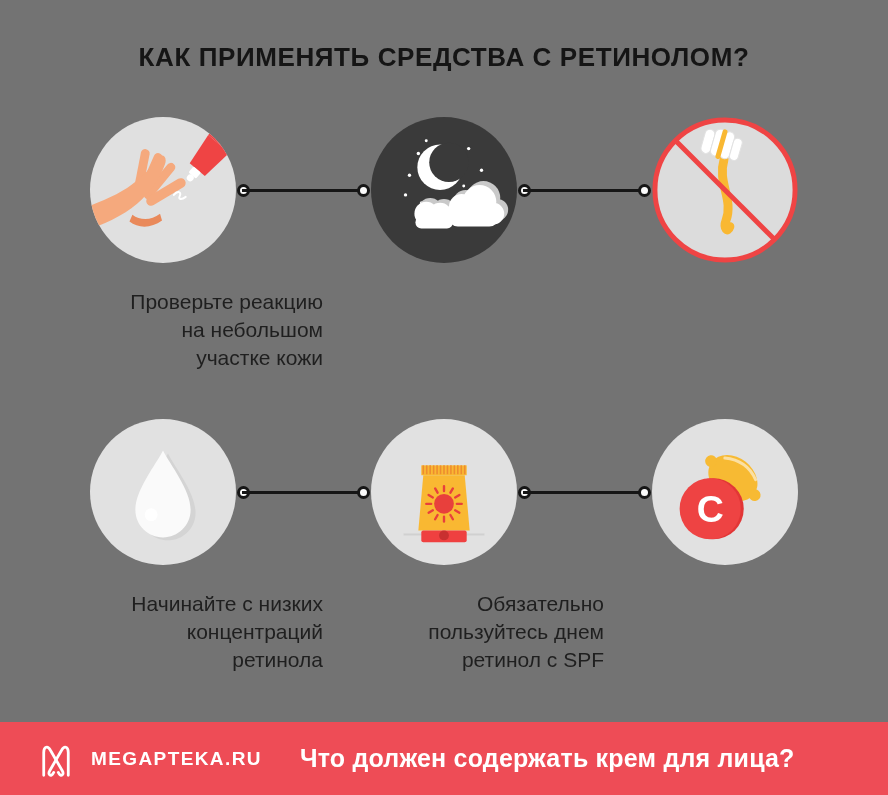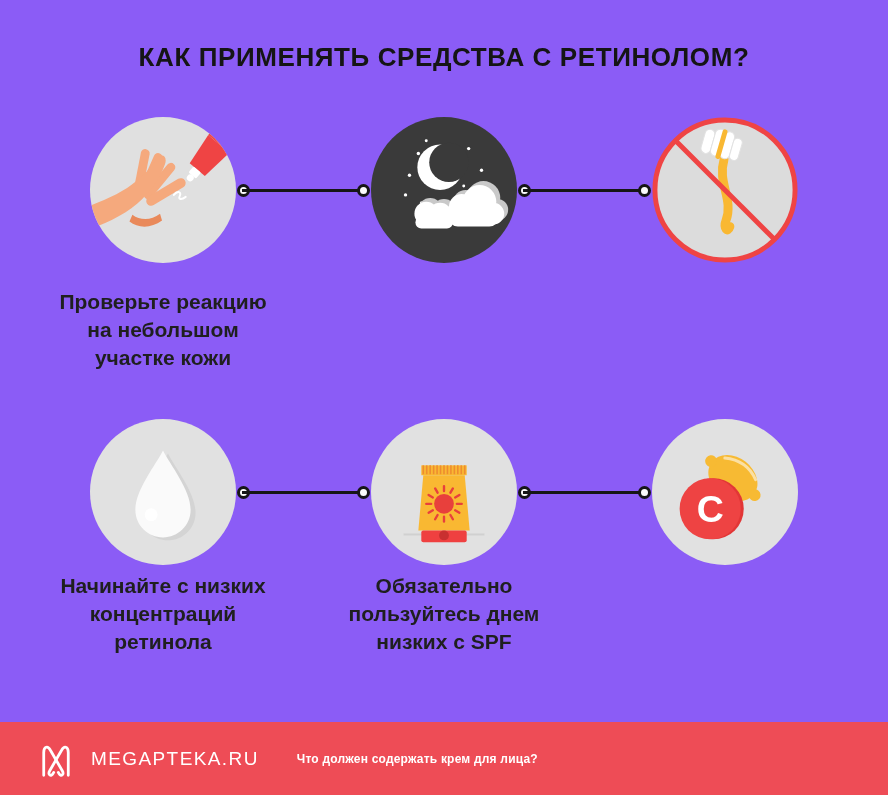--- a/index.html
+++ b/index.html
@@ -1,60 +1,59 @@
 <!DOCTYPE html>
 <html><head>
 <meta charset="utf-8">
 <style>
   * { margin:0; padding:0; box-sizing:border-box; }
   html,body { background:#e9e9e9; }
   body { font-family:"Liberation Sans", sans-serif; }
   .canvas {
     position:relative; width:888px; height:795px;
-    background:#8b5cf6; overflow:hidden; margin:0 auto;
+    background:#737373; overflow:hidden; margin:0 auto;
   }
   .title {
     position:absolute; top:42px; left:0; width:100%;
     text-align:center; font-size:26px; font-weight:bold;
     letter-spacing:0.6px; color:#151515;
   }
   .icon-circle { position:absolute; width:148px; height:148px; }
   .r1 { top:116px; } .r2 { top:418px; }
   .c1 { left:89px; } .c2 { left:370px; } .c3 { left:651px; }
   .caption {
-    position:absolute; width:320px; text-align:center;
+    position:absolute; width:320px; text-align:right;
     font-size:21px; line-height:28px; color:#1f1f1f;
     white-space:pre-line;
-    font-weight:bold;
-  }
-  .t1 { top:288px; } .t2 { top:572px; }
+  }
+  .t1 { top:288px; } .t2 { top:590px; }
   .k1 { left:3px; } .k2 { left:284px; } .k3 { left:565px; }
   .connector { position:absolute; width:133px; height:13px; }
   .connector .line {
     position:absolute; left:5px; right:5px; top:5px;
     height:3px; background:#161616;
   }
   .connector .node {
     position:absolute; top:0; width:13px; height:13px;
     border:3px solid #161616; border-radius:50%; background:#fbfbfb;
   }
   .node.left { left:0; } .node.right { right:0; }
   .cn-r1 { top:184px; } .cn-r2 { top:486px; }
   .cn-a { left:237px; } .cn-b { left:518px; }
   .footer {
     position:absolute; left:0; bottom:0; width:100%; height:73px;
     background:#ee4c56; display:flex; align-items:center;
     padding-left:38px; color:#ffffff;
   }
   .brand-logo { width:36px; height:40px; margin-right:17px; flex:0 0 auto; }
   .brand-name {
-    font-size:19px; font-weight:normal; letter-spacing:1.4px;
+    font-size:19px; font-weight:bold; letter-spacing:1.4px;
   }
   .footer-question {
-    font-size:12px; font-weight:bold; margin-left:38px; letter-spacing:0.2px;
+    font-size:25px; font-weight:bold; margin-left:38px; letter-spacing:0.2px;
   }
   svg { display:block; }
 </style>
 </head>
 <body>
 
 <div class="canvas">
 
   <h1 class="title">КАК ПРИМЕНЯТЬ СРЕДСТВА С РЕТИНОЛОМ?</h1>
 
@@ -235,21 +234,21 @@
   </div>
 
   <p class="caption t1 k1">Проверьте реакцию
 на небольшом
 участке кожи</p>
   <p class="caption t2 k1">Начинайте с низких
 концентраций
 ретинола</p>
   <p class="caption t2 k2">Обязательно
 пользуйтесь днем
-низких с SPF</p>
+ретинол с SPF</p>
 
   <div class="footer">
     <svg class="brand-logo" viewBox="0 0 44 46">
       <g fill="none" stroke="#ffffff" stroke-width="3.4" stroke-linecap="round">
         <path d="M7 43 L7 15 C7 7.5 12 6.5 15 12 L29.5 37 C32.5 42 28 45.5 25.5 40.5 L24.8 39.3"></path>
         <path d="M37 43 L37 15 C37 7.5 32 6.5 29 12 L14.5 37 C11.5 42 16 45.5 18.5 40.5 L19.2 39.3"></path>
       </g>
     </svg>
     <span class="brand-name">MEGAPTEKA.RU</span>
     <span class="footer-question">Что должен содержать крем для лица?</span>

